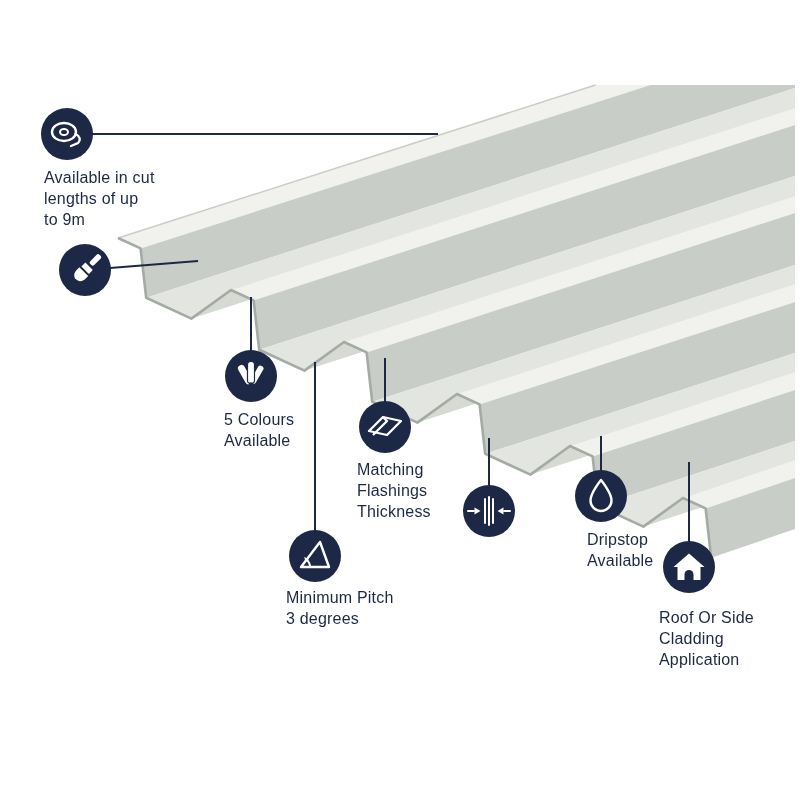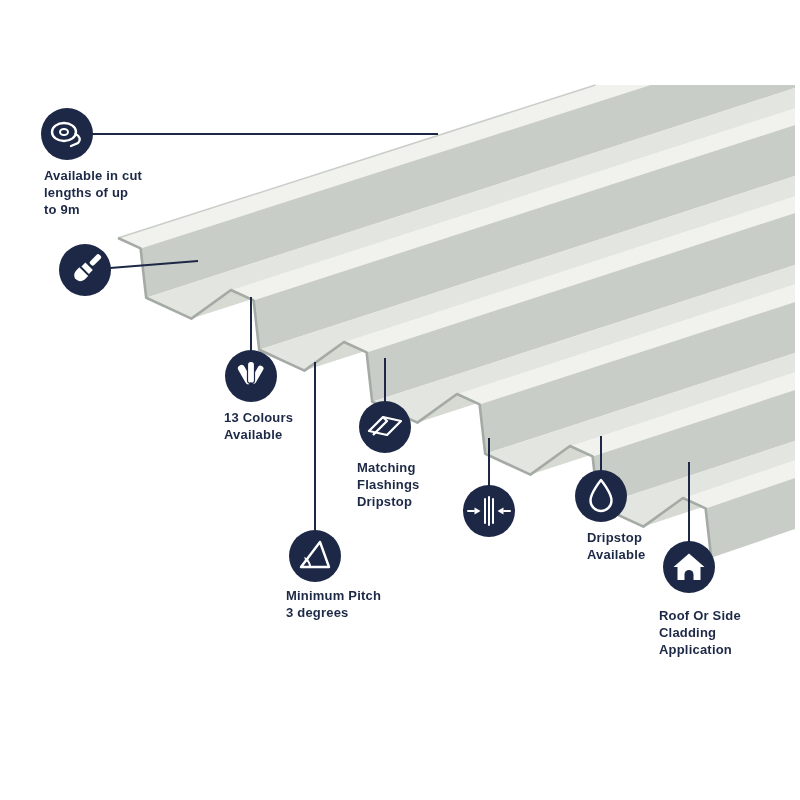--- a/index.html
+++ b/index.html
@@ -16,21 +16,21 @@
   .front-edge{fill:none;stroke:var(--sheet_edge,#a4aaa4);stroke-width:2.6;stroke-linejoin:round;}
   .top-edge{fill:none;stroke:#c9cdc7;stroke-width:1.5;}
   .callout-line{stroke:var(--navy,#1c2845);stroke-width:2;fill:none;}
   .badge{
     position:absolute;width:52px;height:52px;border-radius:50%;
     background:var(--navy,#1c2845);display:flex;align-items:center;justify-content:center;
   }
   .badge svg{width:52px;height:52px;display:block;}
   .feature-label{
     position:absolute;white-space:pre-line;color:var(--navy,#1c2845);
-    font-size:13px;line-height:1.3;font-weight:700;letter-spacing:.2px;
+    font-size:16px;line-height:1.3;font-weight:400;letter-spacing:.2px;
   }
   .navy-fill{fill:var(--navy,#1c2845);}
   .navy-stroke{stroke:var(--navy,#1c2845);}
 </style>
 </head>
 <body>
 
 <div class="stage">
 
   <svg class="layer" width="800" height="800" viewBox="0 0 800 800">
@@ -101,32 +101,32 @@
       <g transform="rotate(-30 26 35)">
           <rect x="22.5" y="12.5" width="7" height="21" rx="3.2" fill="#fff"></rect>
         </g>
       <g transform="rotate(30 26 35)">
           <rect x="22.5" y="12.5" width="7" height="21" rx="3.2" fill="#fff" class="navy-stroke" stroke-width="1.2"></rect>
         </g>
       <rect x="22.5" y="11.5" width="7" height="22" rx="3.2" fill="#fff" class="navy-stroke" stroke-width="1.2"></rect>
       <circle cx="26" cy="34.5" r="2.2" class="navy-fill"></circle>
     </svg>
   </div>
-  <div class="feature-label" style="left:224px;top:410px;">13 Colours
+  <div class="feature-label" style="left:224px;top:410px;">5 Colours
 Available</div>
 
   <div class="badge" style="left:359px;top:401px;">
     <svg viewBox="0 0 52 52">
       <path d="M10 30 L24 16 L42 20 L28 34 Z" fill="none" stroke="#fff" stroke-width="2.3" stroke-linejoin="round"></path>
       <path d="M24 16 L28 20 L14 34" fill="none" stroke="#fff" stroke-width="2.3" stroke-linejoin="round"></path>
     </svg>
   </div>
   <div class="feature-label" style="left:357px;top:460px;">Matching
 Flashings
-Dripstop</div>
+Thickness</div>
 
   <div class="badge" style="left:289px;top:530px;">
     <svg viewBox="0 0 52 52">
       <path d="M12 37 L40 37 L31 12 Z" fill="none" stroke="#fff" stroke-width="2.4" stroke-linejoin="round"></path>
       <path d="M21 37 A9 9 0 0 0 17.4 29.8" fill="none" stroke="#fff" stroke-width="2"></path>
       <path d="M15.2 26.8 l1.2 5 4 -1.6 z" fill="#fff"></path>
     </svg>
   </div>
   <div class="feature-label" style="left:286px;top:588px;">Minimum Pitch
 3 degrees</div>

